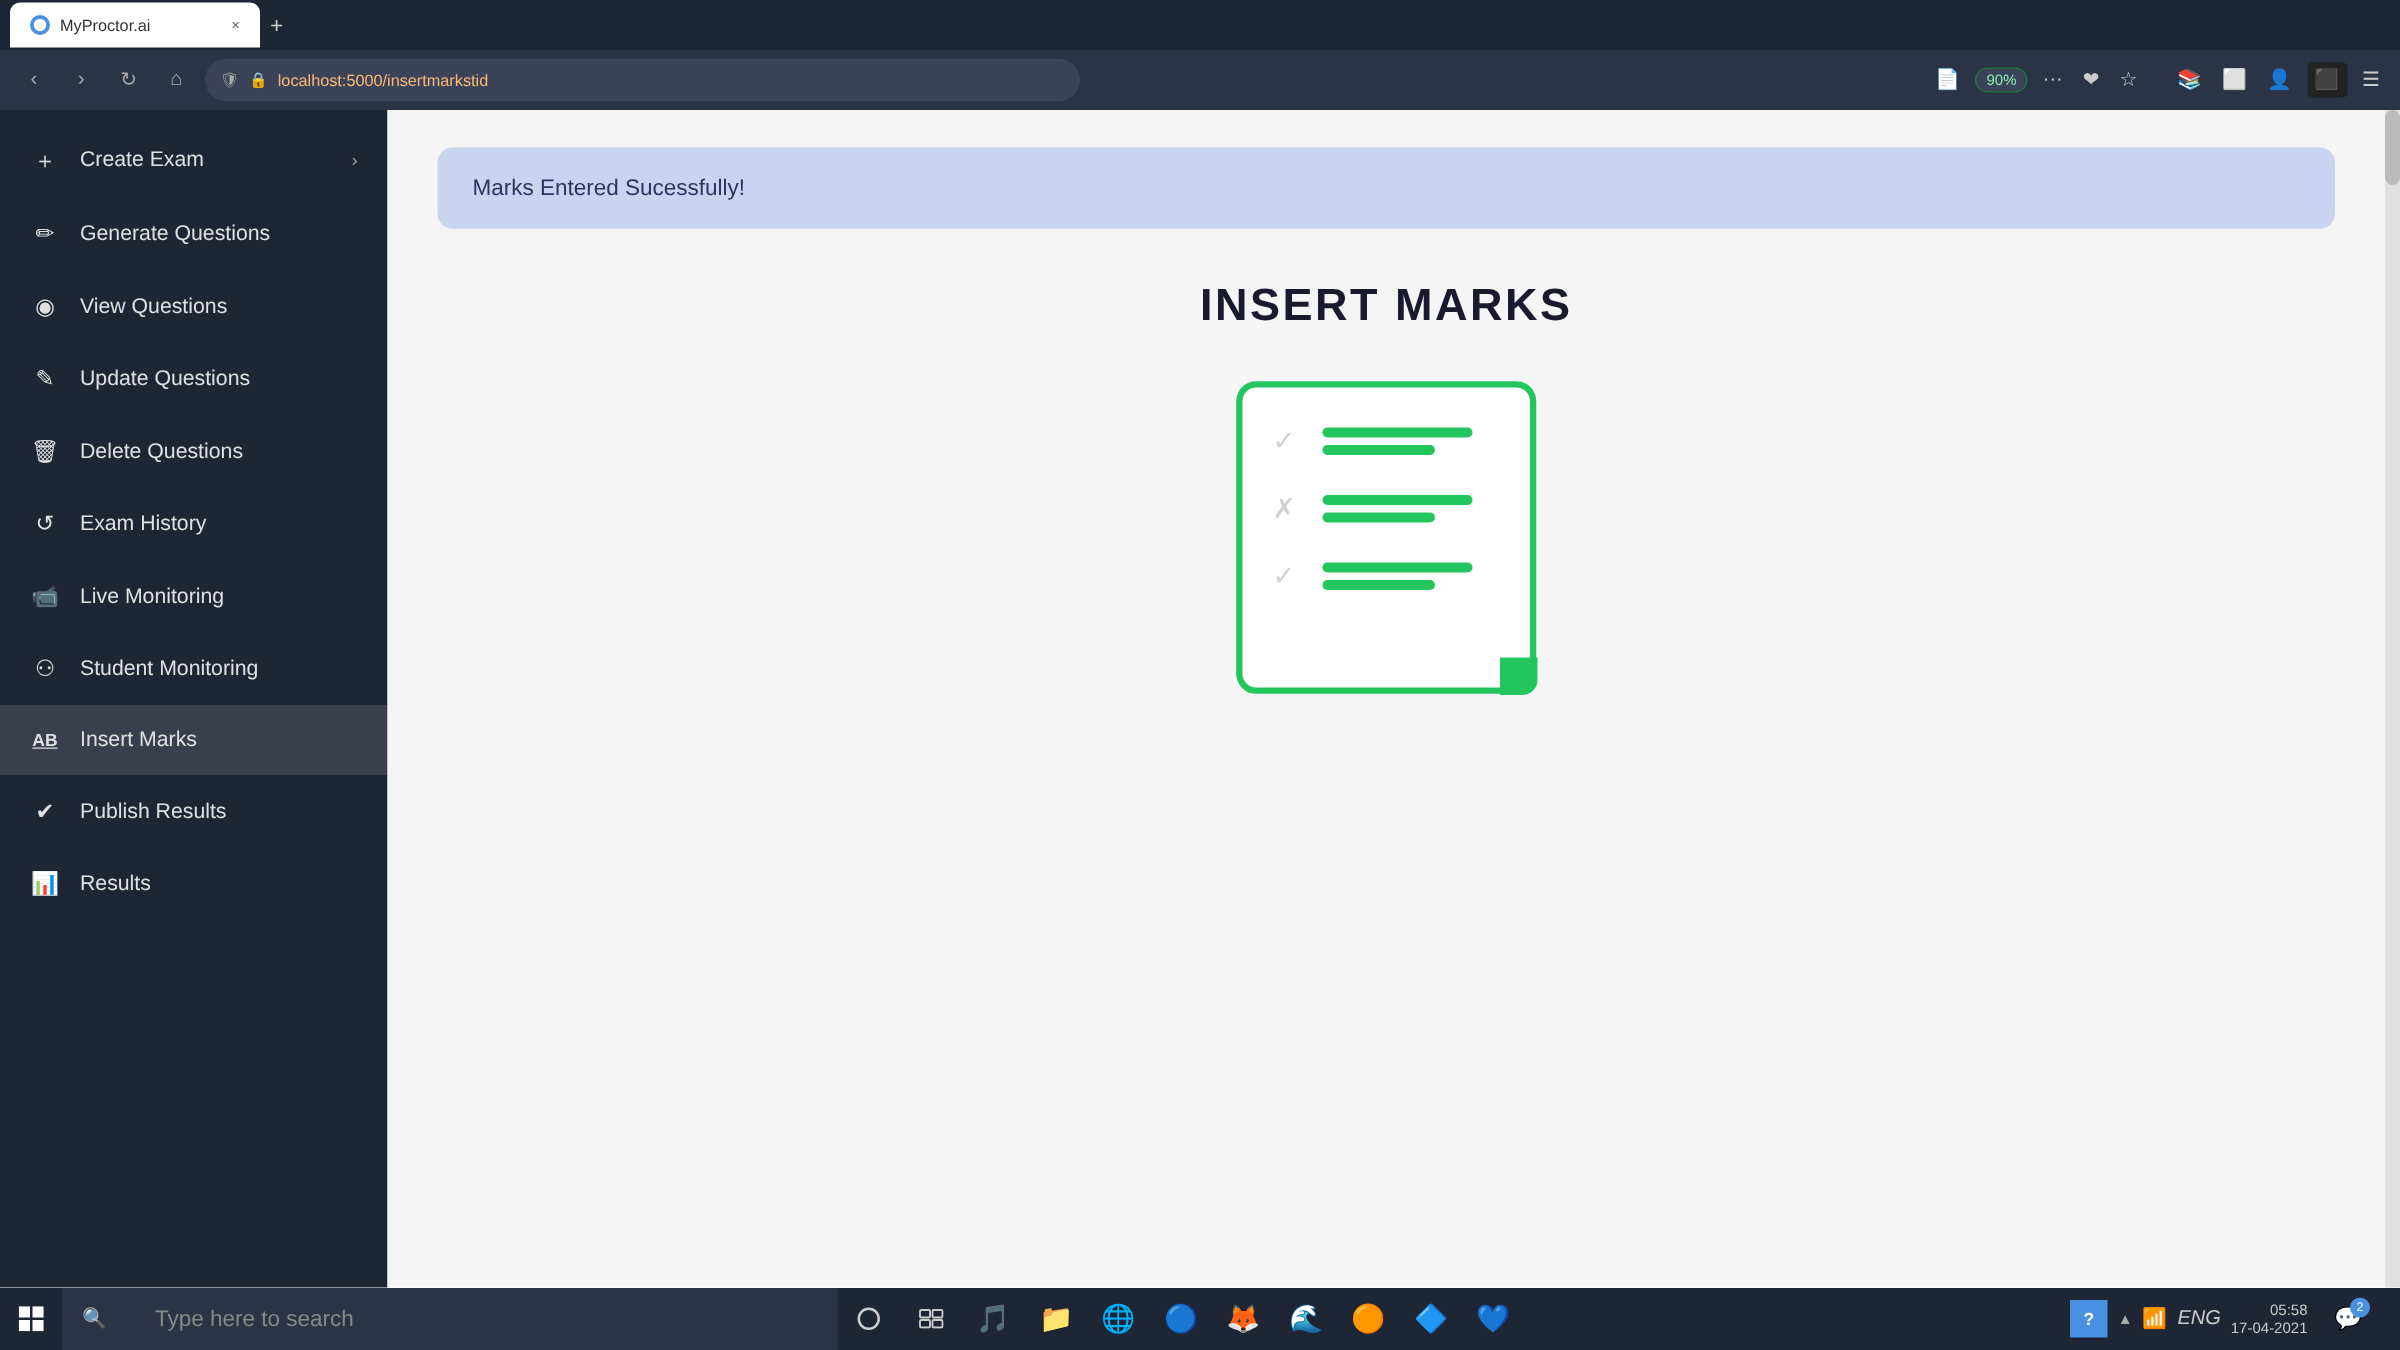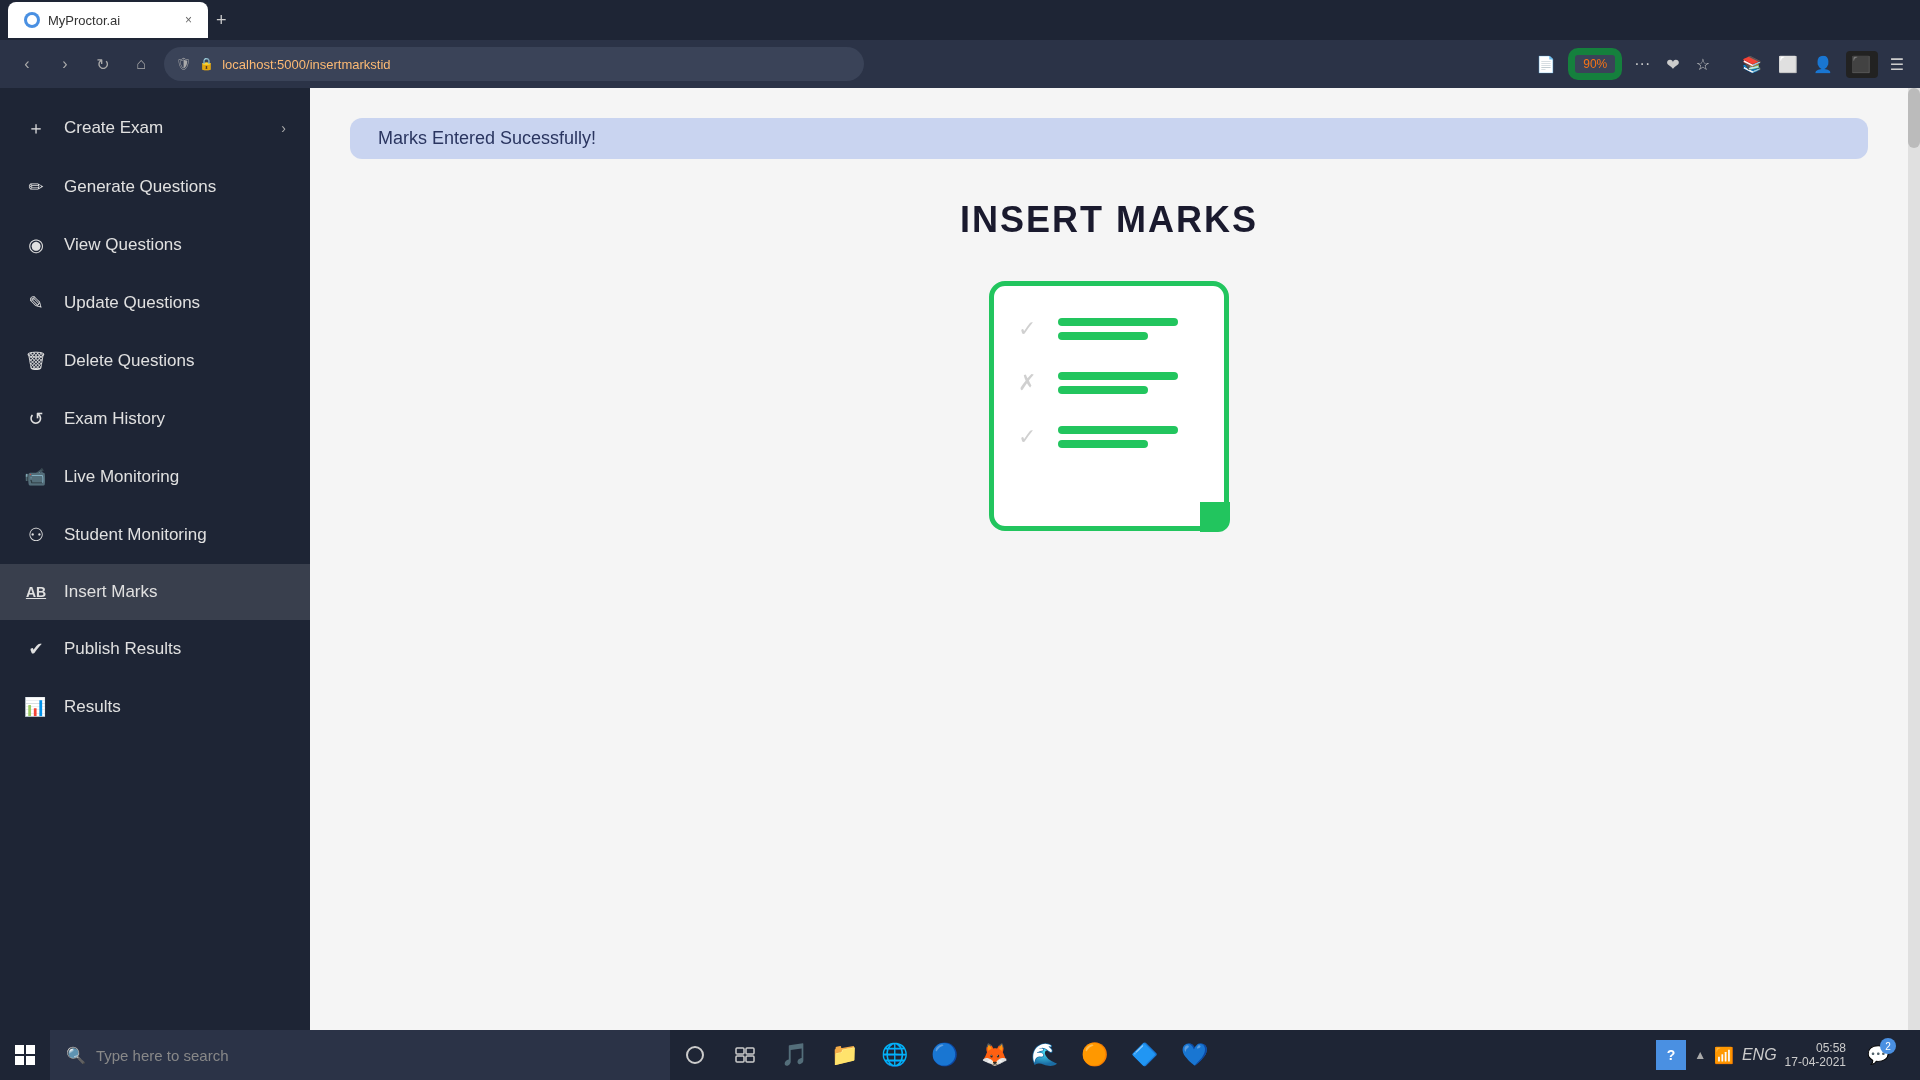--- a/index.html
+++ b/index.html
@@ -74,25 +74,25 @@
     .url-bar-icon { color: #aaa; font-size: 12px; }
     .url-text { color: #fdba74; font-size: 13px; }
     .nav-right {
       display: flex;
       align-items: center;
       gap: 8px;
       margin-left: auto;
     }
     .zoom-badge {
       background: #3a4358;
-      color: #f97316;
+      color: #86efac;
       border-radius: 10px;
       padding: 2px 8px;
       font-size: 12px;
-      border: 7px solid #15803d;
+      border: 1px solid #15803d;
     }
     .nav-icon { color: #ccc; font-size: 16px; cursor: pointer; padding: 4px; }
 
     
     .main-layout {
       display: flex;
       height: calc(1080px - 88px - 50px);
     }
 
     
@@ -128,21 +128,21 @@
       flex: 1;
       background: #f5f5f5;
       padding: 30px 40px;
       overflow-y: auto;
     }
 
     
     .success-banner {
       background: #c9d4f0;
       border-radius: 12px;
-      padding: 10px 28px;
+      padding: 22px 28px;
       margin-bottom: 40px;
       font-size: 18px;
       color: #2a3560;
     }
 
     
     .page-title {
       text-align: center;
       font-size: 36px;
       font-weight: 700;
@@ -243,21 +243,21 @@
       flex: 1;
       max-width: 620px;
       height: 50px;
       background: #2b3347;
       display: flex;
       align-items: center;
       padding: 0 16px;
       gap: 10px;
     }
     .taskbar-search-icon { color: #aaa; font-size: 16px; }
-    .taskbar-search-text { color: #888; font-size: 15px; }
+    .taskbar-search-text { color: #888; font-size: 18px; margin-left: 28px; }
     .taskbar-icons {
       display: flex;
       align-items: center;
       gap: 0;
     }
     .taskbar-icon {
       width: 50px;
       height: 50px;
       display: flex;
       align-items: center;

